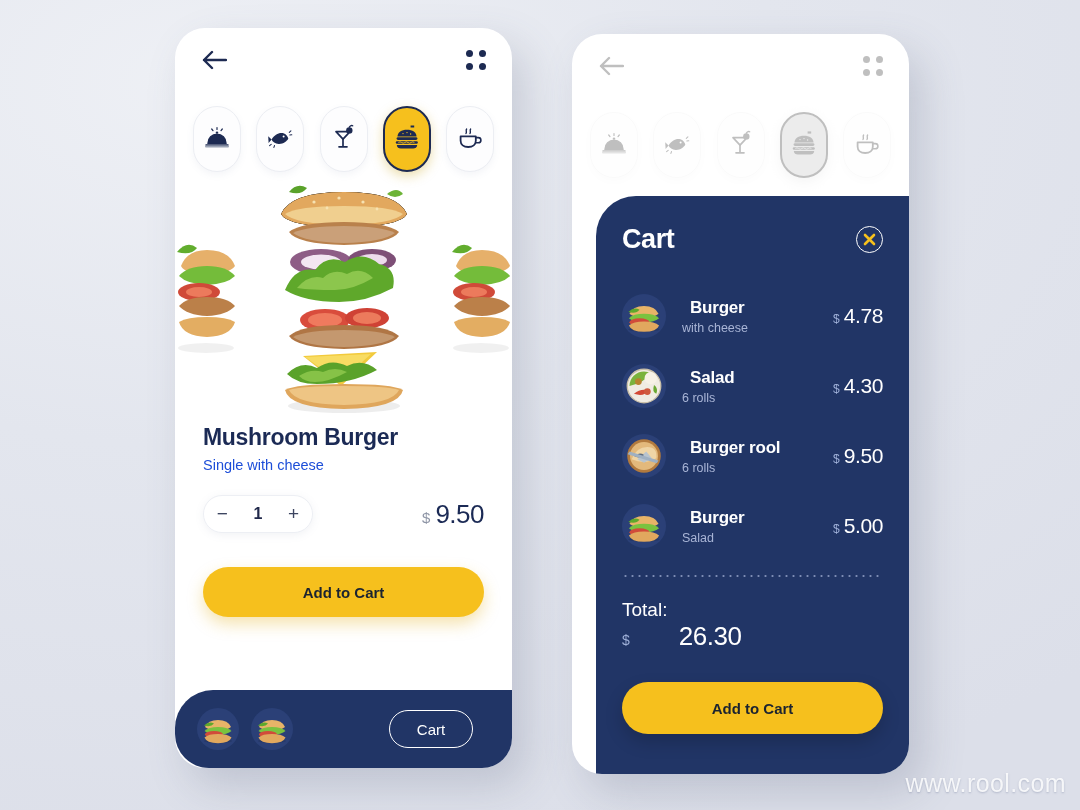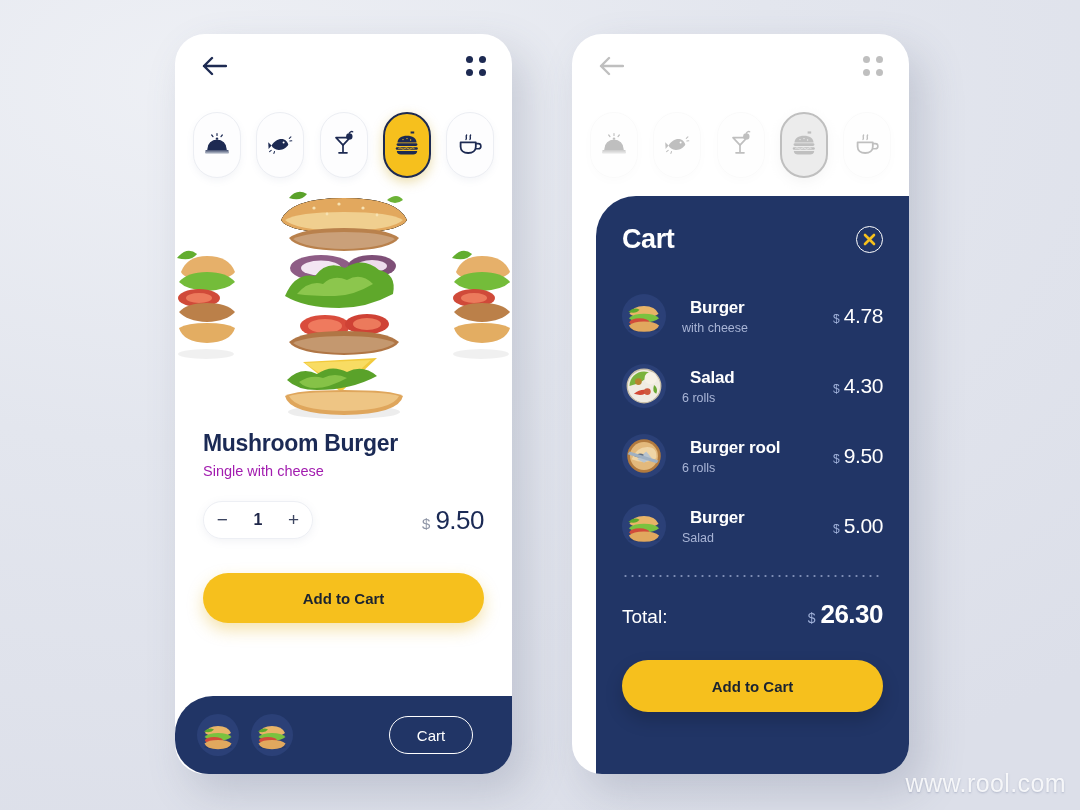--- a/index.html
+++ b/index.html
@@ -14,21 +14,21 @@
     position: relative;
   }
 
   
   .phone {
     position: absolute;
     background: #ffffff;
     border-radius: 30px;
     overflow: hidden;
   }
-  #phone-left  { left: 175px; top: 34px; width: 337px; height: 740px;
+  #phone-left  { left: 175px; top: 28px; width: 337px; height: 740px;
                  box-shadow: 14px 18px 42px rgba(80,90,120,.22); }
   #phone-right { left: 572px; top: 34px; width: 337px; height: 740px;
                  box-shadow: 14px 18px 42px rgba(80,90,120,.22); }
 
   
   .topbar {
     height: 64px; display: flex; align-items: center;
     justify-content: space-between; padding: 0 26px;
   }
   .back-arrow { width: 26px; height: 22px; }
@@ -56,21 +56,21 @@
   .hero { position: relative; height: 240px; margin-top: 6px; }
   .hero .side { position: absolute; top: 58px; width: 66px; height: 120px; }
   .hero .side.l { left: -2px; }
   .hero .side.r { right: -2px; }
   .hero .main { position: absolute; left: 50%; transform: translateX(-50%);
                 top: 0; width: 170px; height: 240px; }
 
   
   .info { padding: 6px 28px 0 28px; }
   .p-title { font-size: 23px; font-weight: bold; color: #1b2a55; letter-spacing: -.3px; }
-  .p-sub   { font-size: 14.5px; color: #a21caf; margin-top: 6px; }
+  .p-sub   { font-size: 14.5px; color: #1d4ed8; margin-top: 6px; }
 
   .qty-row { display: flex; align-items: center; justify-content: space-between;
              margin-top: 22px; }
   .stepper {
     width: 110px; height: 38px; border-radius: 19px;
     background: #fff; border: 1px solid #edeff4;
     box-shadow: 0 2px 8px rgba(120,130,160,.10);
     display: flex; align-items: center; justify-content: space-around;
     font-size: 17px; color: #20284a;
   }
@@ -147,25 +147,26 @@
   .ci-price .amt { font-size: 21px; letter-spacing: -.4px; }
 
   .divider {
     margin-top: 14px; height: 2px;
     background-image: radial-gradient(circle, #7d8cb4 1px, transparent 1.2px);
     background-size: 7px 2px; background-repeat: repeat-x;
   }
   .total-row {
     display: flex; align-items: baseline; justify-content: space-between;
     margin-top: 22px;
+    flex-direction: column;
   }
   .total-label { font-size: 19px; }
   .total-val { display: flex; align-items: baseline; gap: 5px; }
   .total-val .cur { font-size: 14px; color: #9fb0d8; }
-  .total-val .amt { font-size: 26px; font-weight: bold; letter-spacing: -.5px; }
+  .total-val .amt { font-size: 26px; font-weight: normal; letter-spacing: -.5px; margin-left: 44px; }
 
   .cart-atc {
     margin-top: 30px; height: 52px; border-radius: 26px;
     background: #f6c01d; color: #1b2330;
     display: flex; align-items: center; justify-content: center;
     font-size: 15px; font-weight: bold;
     box-shadow: 0 8px 18px rgba(0,0,0,.18);
     cursor: pointer;
   }
 

